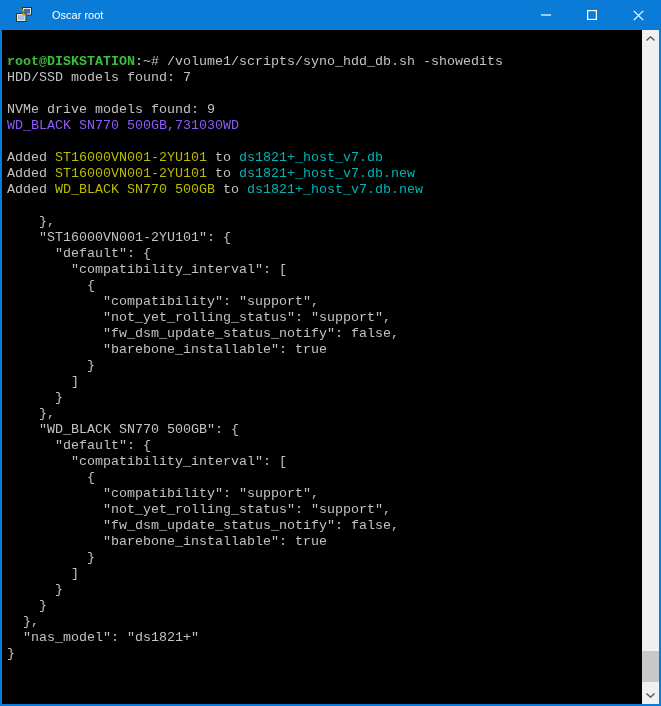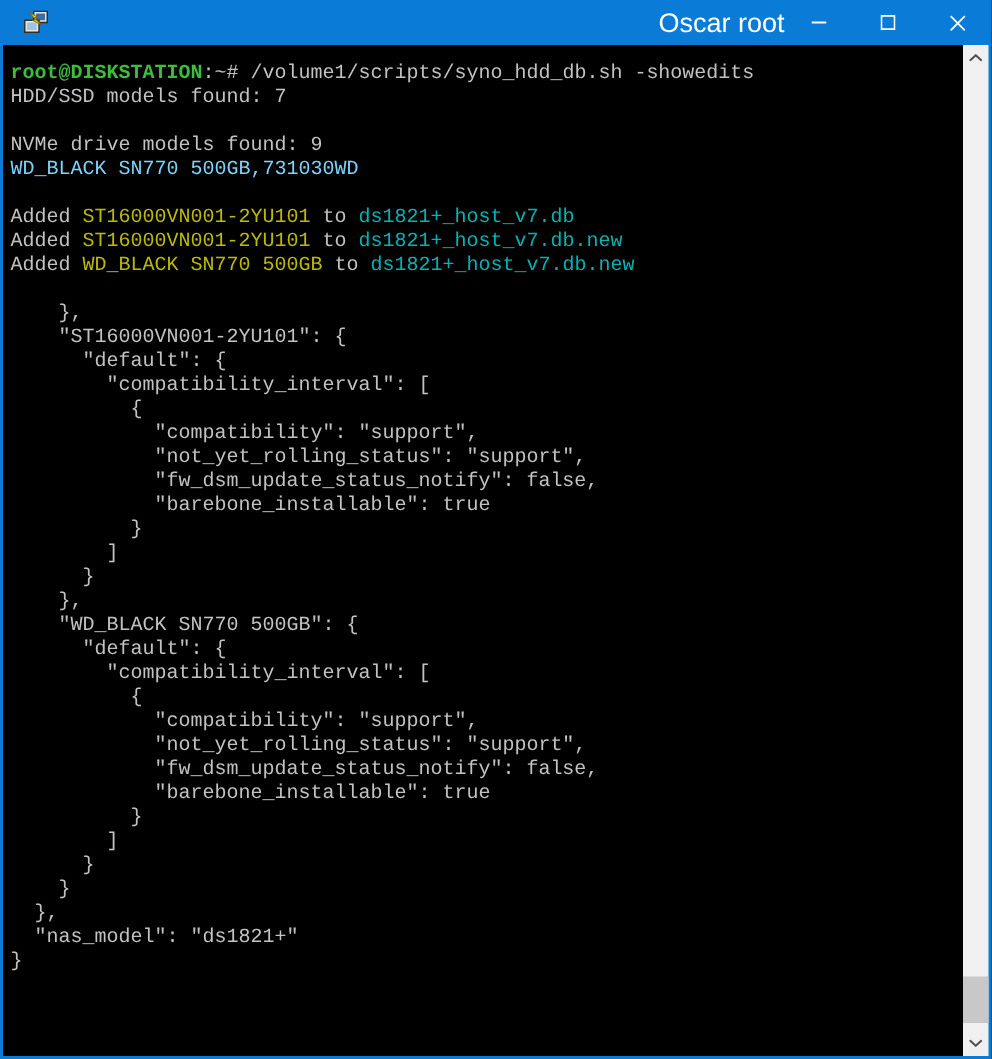--- a/index.html
+++ b/index.html
@@ -12,40 +12,39 @@
     overflow:hidden;
   }
   .titlebar{
     position:absolute;left:0;top:0;width:661px;height:30px;
     display:flex;align-items:center;
   }
   .app-icon{width:16px;height:16px;margin-left:16px;flex:0 0 auto;}
   .window-title{
     margin-left:20px;
     color:var(--c-title_text,#fff);
-    font-size:18px;
+    font-size:11px;
     white-space:nowrap;
     flex:1 1 auto;
-    text-align:right;
   }
   .caption-buttons{display:flex;height:30px;flex:0 0 auto;}
   .caption-btn{
     width:46px;height:30px;
     display:flex;align-items:center;justify-content:center;
   }
   .caption-btn svg{display:block;}
   .client{
     position:absolute;left:2px;top:30px;
     width:657px;height:674px;
     display:flex;
   }
   .terminal{
     width:640px;height:674px;
     background:var(--c-terminal_bg,#000);
-    padding:12px 0 0 5px;
+    padding:24px 0 0 5px;
     overflow:hidden;
     cursor:text;
   }
   .term-line{
     font-family:"Liberation Mono","DejaVu Sans Mono",monospace;
     font-size:13.33px;
     line-height:16px;
     height:16px;
     white-space:pre;
     color:var(--c-default,#c0c0c0);
@@ -103,21 +102,21 @@
     </div>
   </div>
 
   <div class="client">
     <div class="terminal">
       <div>
           <div class="term-line"><span style="color: rgb(60, 190, 60); font-weight: bold;">root@DISKSTATION</span><span style="color: rgb(194, 194, 194);">:~# /volume1/scripts/syno_hdd_db.sh -showedits</span></div>
           <div class="term-line"><span style="color: rgb(194, 194, 194);">HDD/SSD models found: 7</span></div>
           <div class="term-line"></div>
           <div class="term-line"><span style="color: rgb(194, 194, 194);">NVMe drive models found: 9</span></div>
-          <div class="term-line"><span style="color: #7dd3fc;">WD_BLACK SN770 500GB,731030WD</span></div>
+          <div class="term-line"><span style="color: #8b5cf6;">WD_BLACK SN770 500GB,731030WD</span></div>
           <div class="term-line"></div>
           <div class="term-line"><span style="color: rgb(194, 194, 194);">Added </span><span style="color: rgb(187, 187, 0);">ST16000VN001-2YU101</span><span style="color: rgb(194, 194, 194);"> to </span><span style="color: rgb(0, 180, 180);">ds1821+_host_v7.db</span></div>
           <div class="term-line"><span style="color: rgb(194, 194, 194);">Added </span><span style="color: rgb(187, 187, 0);">ST16000VN001-2YU101</span><span style="color: rgb(194, 194, 194);"> to </span><span style="color: rgb(0, 180, 180);">ds1821+_host_v7.db.new</span></div>
           <div class="term-line"><span style="color: rgb(194, 194, 194);">Added </span><span style="color: rgb(187, 187, 0);">WD_BLACK SN770 500GB</span><span style="color: rgb(194, 194, 194);"> to </span><span style="color: rgb(0, 180, 180);">ds1821+_host_v7.db.new</span></div>
           <div class="term-line"></div>
           <div class="term-line"><span style="color: rgb(194, 194, 194);">    },</span></div>
           <div class="term-line"><span style="color: rgb(194, 194, 194);">    "ST16000VN001-2YU101": {</span></div>
           <div class="term-line"><span style="color: rgb(194, 194, 194);">      "default": {</span></div>
           <div class="term-line"><span style="color: rgb(194, 194, 194);">        "compatibility_interval": [</span></div>
           <div class="term-line"><span style="color: rgb(194, 194, 194);">          {</span></div>

